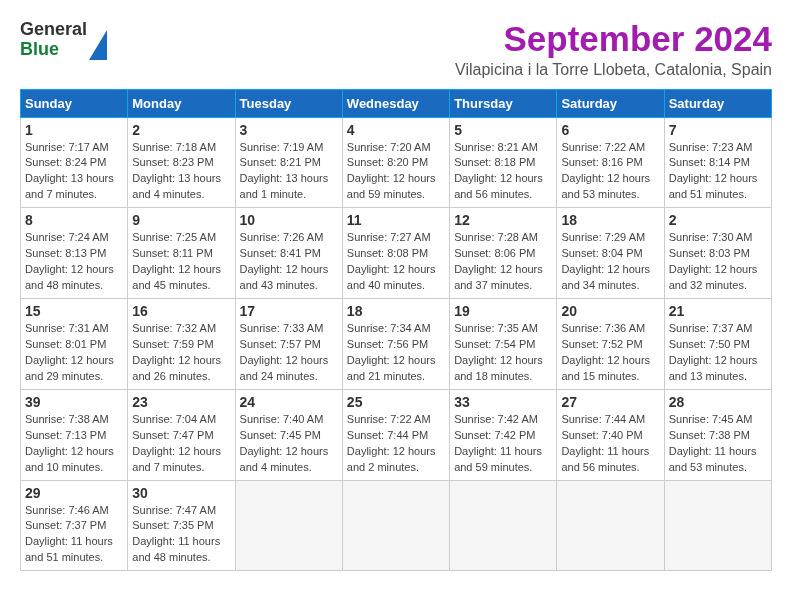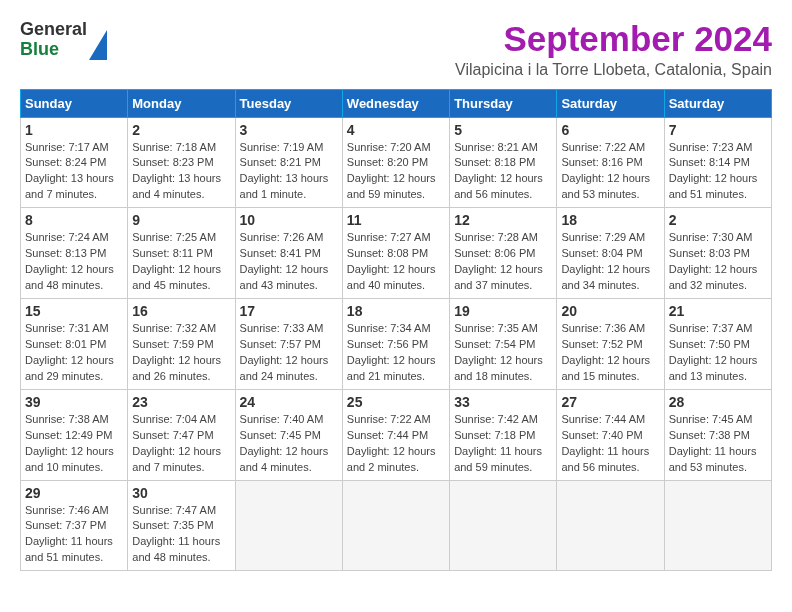--- a/index.html
+++ b/index.html
@@ -295,21 +295,21 @@
             <span>Sunset: 7:50 PM</span>
             <span>Daylight: 12 hours and 13 minutes.</span>
           </div>
         </td>
       </tr>
       <tr>
         <td>
           <span class="day-number">39</span>
           <div class="day-info">
             <span>Sunrise: 7:38 AM</span>
-            <span>Sunset: 12:49 PM</span>
+            <span>Sunset: 7:13 PM</span>
             <span>Daylight: 12 hours and 10 minutes.</span>
           </div>
         </td>
         <td>
           <span class="day-number">23</span>
           <div class="day-info">
             <span>Sunrise: 7:04 AM</span>
             <span>Sunset: 7:47 PM</span>
             <span>Daylight: 12 hours and 7 minutes.</span>
           </div>
@@ -327,21 +327,21 @@
           <div class="day-info">
             <span>Sunrise: 7:22 AM</span>
             <span>Sunset: 7:44 PM</span>
             <span>Daylight: 12 hours and 2 minutes.</span>
           </div>
         </td>
         <td>
           <span class="day-number">33</span>
           <div class="day-info">
             <span>Sunrise: 7:42 AM</span>
-            <span>Sunset: 7:18 PM</span>
+            <span>Sunset: 7:42 PM</span>
             <span>Daylight: 11 hours and 59 minutes.</span>
           </div>
         </td>
         <td>
           <span class="day-number">27</span>
           <div class="day-info">
             <span>Sunrise: 7:44 AM</span>
             <span>Sunset: 7:40 PM</span>
             <span>Daylight: 11 hours and 56 minutes.</span>
           </div>

